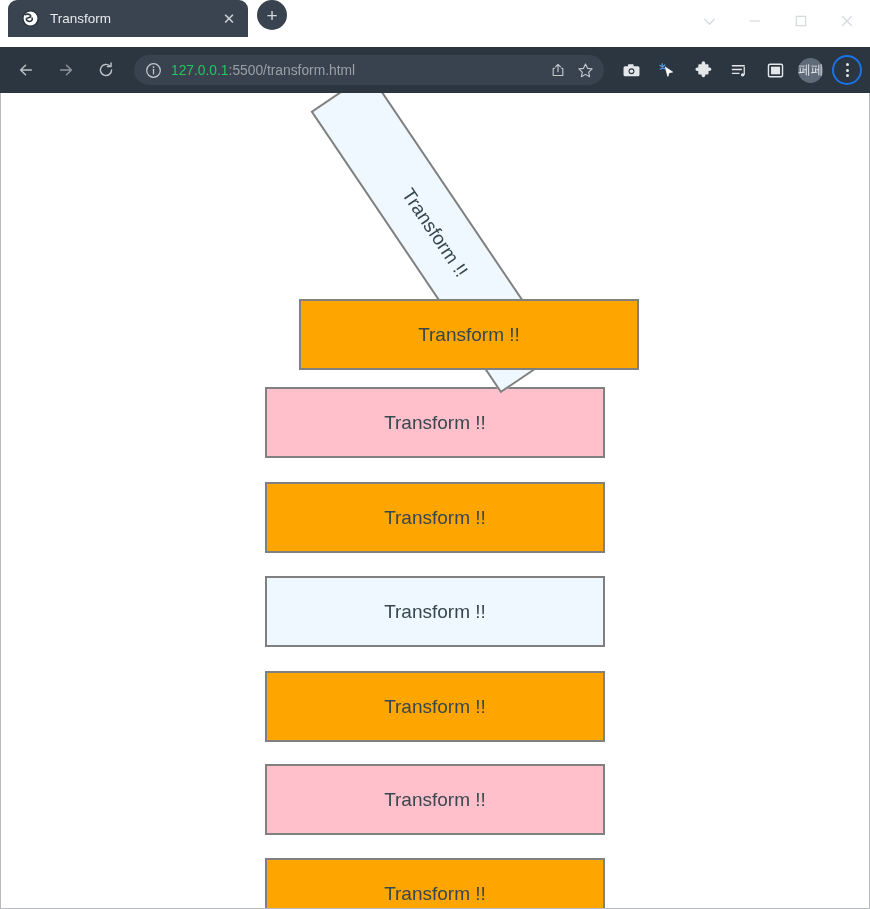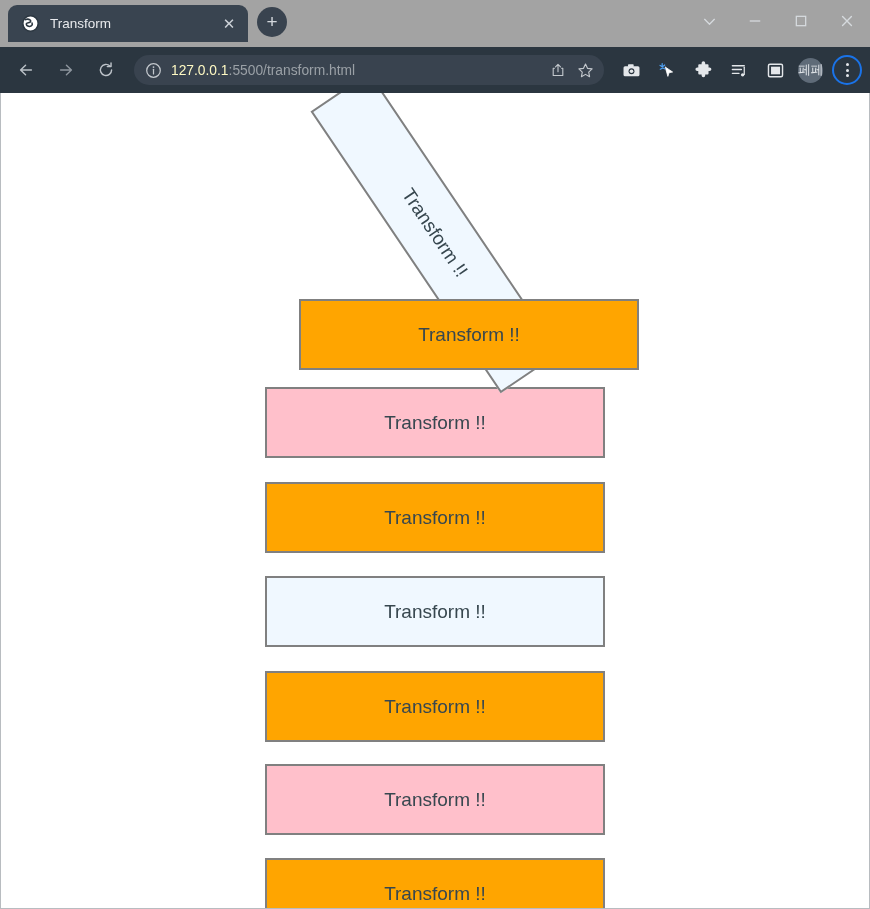--- a/index.html
+++ b/index.html
@@ -15,22 +15,22 @@
     width: 870px; height: 909px;
     display: flex; flex-direction: column;
     background: #2b3640;
     position: relative;
   }
 
   
   .tab-strip {
     height: 47px;
     display: flex;
-    align-items: center;
-    background: #a3a3a3;
+    align-items: flex-start;
+    background: #ffffff;
     padding-left: 8px;
     position: relative;
     flex: 0 0 auto;
   }
   .tab {
     width: 240px; height: 37px;
     background: #394450;
     border-radius: 9px 9px 0 0;
     display: flex; align-items: center;
     padding: 0 8px 0 14px;
@@ -114,21 +114,21 @@
   }
   .info-icon { width: 17px; height: 17px; flex: 0 0 auto; color:#c3c8cd; margin-right: 9px; }
   .url-text {
     font-size: 13.8px;
     color: #9aa0a6;
     white-space: nowrap;
     overflow: hidden;
     text-overflow: ellipsis;
     flex: 1 1 auto;
   }
-  .url-host { color: #fef9c3; }
+  .url-host { color: #22c55e; }
   .omni-actions {
     display: flex; align-items: center;
     flex: 0 0 auto;
     margin-left: 4px;
   }
   .omni-btn {
     width: 26px; height: 26px;
     display: flex; align-items: center; justify-content: center;
     color: #c3c8cd;
     border-radius: 50%;

